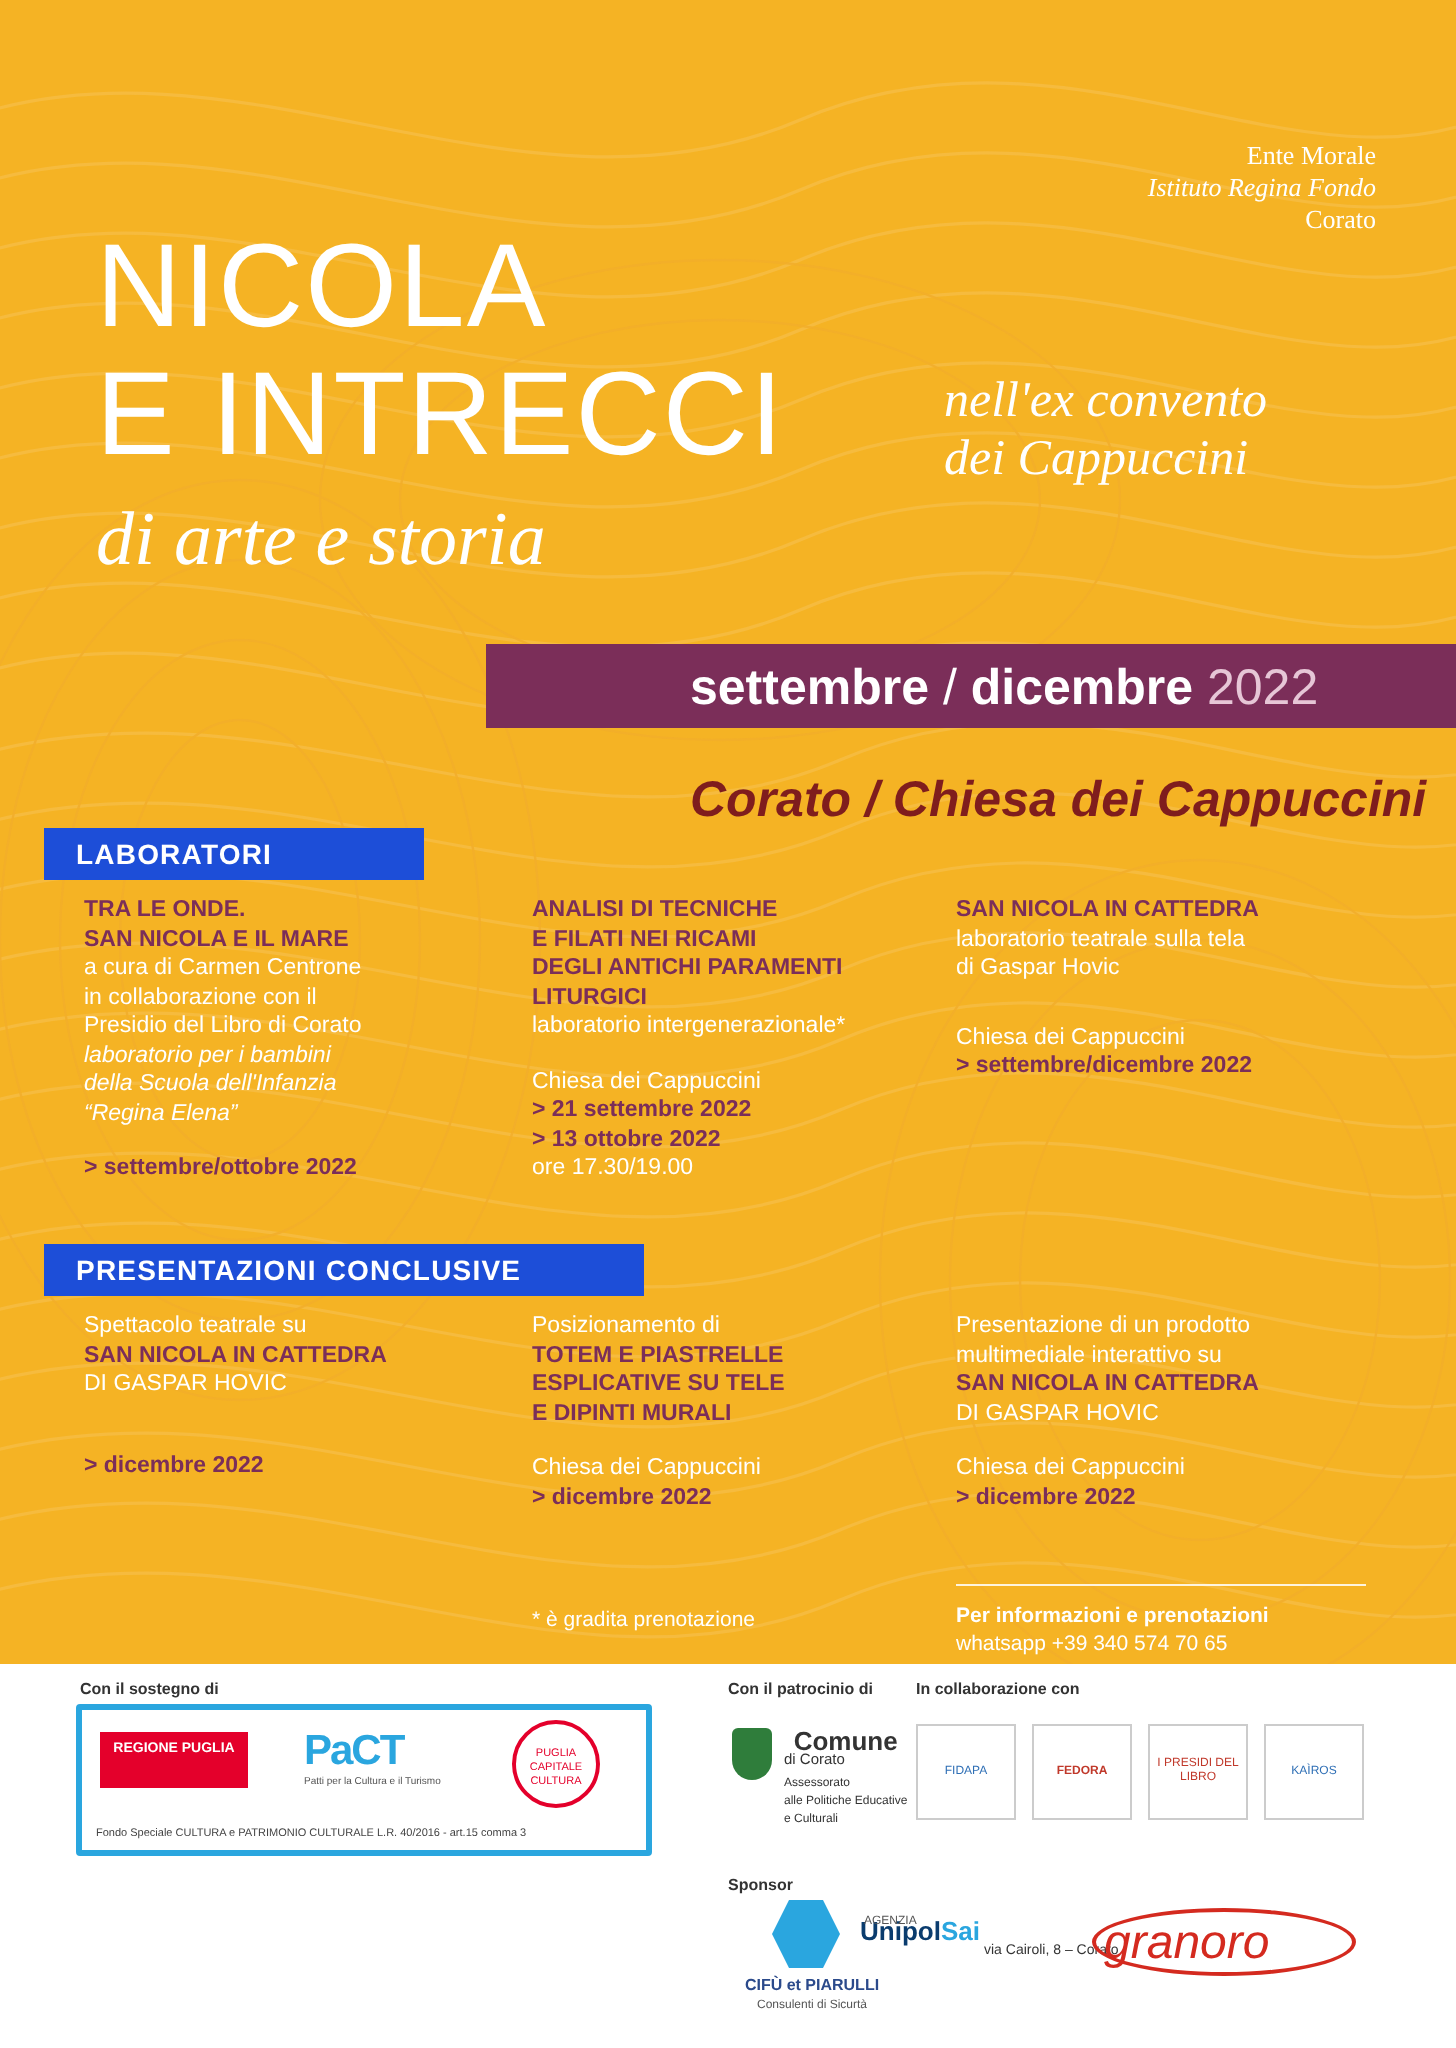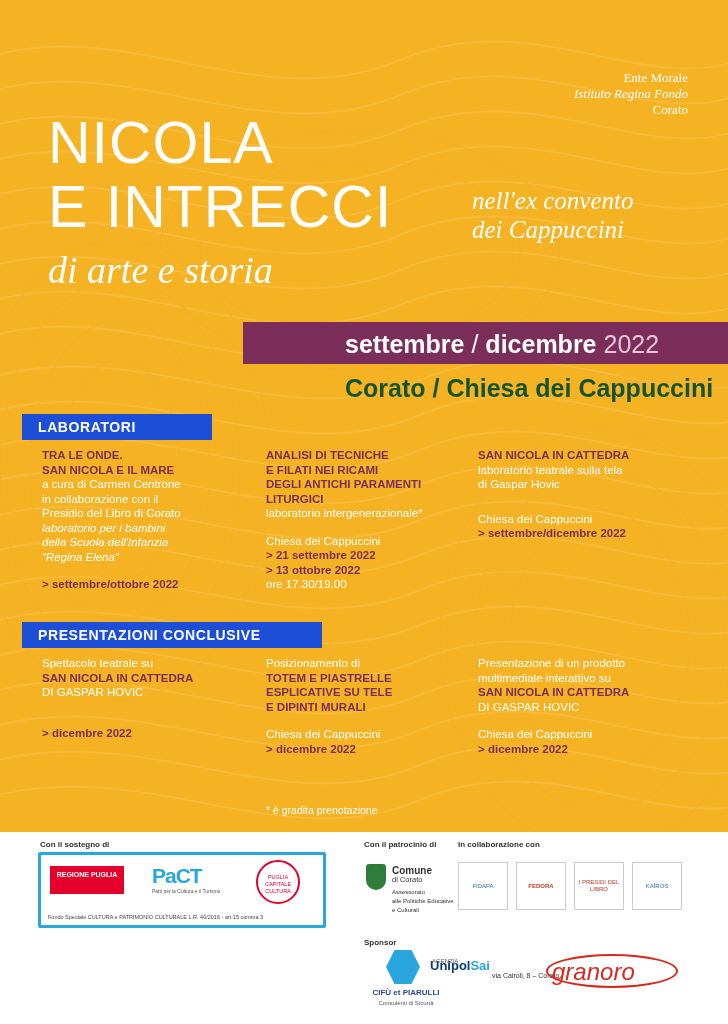--- a/index.html
+++ b/index.html
@@ -96,25 +96,26 @@
     top: 8px;
     font-size: 25px;
     color: #ffffff;
     white-space: nowrap;
   }
   .band-text b { font-weight: bold; }
   .band-text .year { color: #e6c6d6; }
   .place {
     position: absolute;
     left: 345px;
-    top: 374px;
+    top: 386px;
     font-size: 25px;
     font-weight: bold;
-    color: #14532d;
+    color: #7f1d1d;
     white-space: nowrap;
+    font-style: italic;
   }
 
   
   .sec-head {
     position: absolute;
     height: 26px;
     background: #1d4ed8;
     color: #ffffff;
     font-size: 14px;
     font-weight: bold;
@@ -253,21 +254,21 @@
     color: #444444;
   }
   .logo-comune {
     position: absolute;
     left: 364px;
     top: 34px;
     font-size: 7.5px;
     color: #333333;
     line-height: 9px;
   }
-  .logo-comune .big { font-weight: bold; font-size: 10px; }
+  .logo-comune .big { font-weight: bold; font-size: 13px; text-align: center; }
   .crest {
     position: absolute;
     left: 366px;
     top: 32px;
     width: 20px;
     height: 26px;
     background: #2f7d3b;
     border-radius: 3px 3px 10px 10px;
   }
   .f-right-logos {
@@ -489,20 +490,25 @@
       <p>multimediale interattivo su</p>
       <p class="hl">SAN NICOLA IN CATTEDRA</p>
       <p>DI GASPAR HOVIC</p>
       <span class="gap"></span>
       <p>Chiesa dei Cappuccini</p>
       <p class="hl">&gt; dicembre 2022</p>
     </div>
 
     <div class="note">* è gradita prenotazione</div>
 
+    <div class="info">
+      <div class="rule"></div>
+      <div class="t">Per informazioni e prenotazioni</div>
+      <div>whatsapp +39 340 574 70 65</div>
+    </div>
 
     <div class="footer">
 
       <div class="f-label" style="left:40px; top:8px;">Con il sostegno di</div>
       <div class="rainbow-frame"></div>
       <div class="logo-puglia">REGIONE PUGLIA</div>
       <div class="logo-pact">
         <span>PaCT</span>
         <span class="sub">Patti per la Cultura
 e il Turismo</span>

